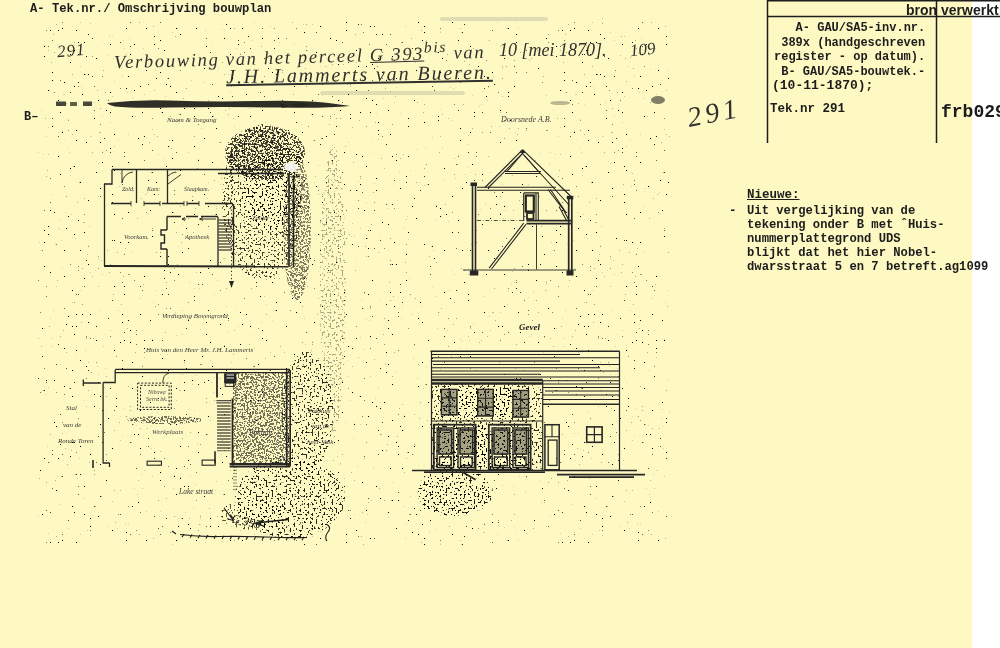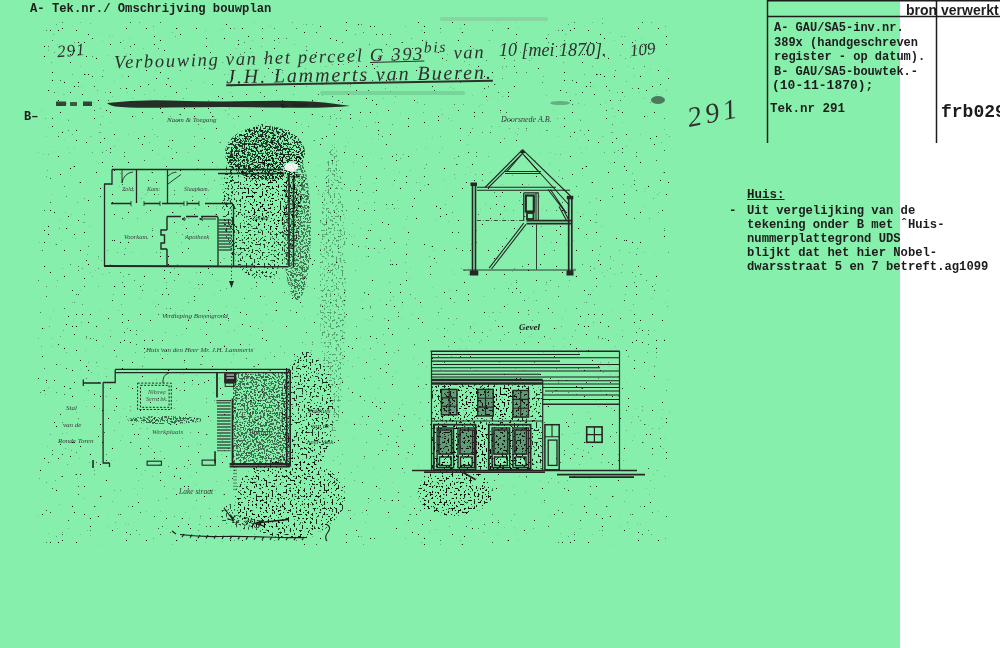--- a/index.html
+++ b/index.html
@@ -1,32 +1,32 @@
 <!DOCTYPE html>
 <html><head>
 <meta charset="utf-8">
 <style>
   html,body{margin:0;padding:0;width:1000px;height:648px;background:#fff;overflow:hidden;}
-  #page{position:relative;width:900px;height:648px;background:#86efac;}
+  #page{position:relative;width:972px;height:648px;background:#fef9c3;}
   .tw{position:absolute;font-family:"Liberation Mono",monospace;font-weight:bold;color:#1c1c1c;white-space:pre;}
   .hs{position:absolute;font-family:"Liberation Serif",serif;font-style:italic;color:#30302e;white-space:pre;}
   svg{position:absolute;left:0;top:0;}
 </style>
 </head>
 <body>
 <div id="page">
 
 <div class="tw" style="left:30px;top:2px;font-size:12.2px;">A- Tek.nr./ Omschrijving bouwplan</div>
 
 
 <div class="tw" style="left:767px;top:2px;width:170px;text-align:right;font-size:14px;font-family:'Liberation Sans',sans-serif;">bron</div>
 
 <div class="tw" style="left:941px;top:2px;font-size:14px;font-family:'Liberation Sans',sans-serif;">verwerkt</div>
 
-<div class="tw" style="left:774px;top:21px;font-size:12px;line-height:14.5px;">A- GAU/SA5-inv.nr.
+<div class="tw" style="left:774px;top:21px;font-size:12px;line-height:14.5px;text-align:right;">A- GAU/SA5-inv.nr.
 389x (handgeschreven
 register - op datum).
 B- GAU/SA5-bouwtek.-</div>
 <div class="tw" style="left:772px;top:78px;font-size:13px;">(10-11-1870);</div>
 <div class="tw" style="left:770px;top:102px;font-size:12.5px;text-align:center;">Tek.nr 291</div>
 
 <div class="tw" style="left:941px;top:102px;font-size:18px;">frb0293</div>
 
 <div class="tw" style="left:24px;top:110px;font-size:12px;">B–</div>
 
@@ -35,21 +35,21 @@
 <div class="hs" style="left:114px;top:42px;font-size:18.5px;transform:rotate(-1.6deg);letter-spacing:1.7px;">Verbouwing van het perceel <u>G 393</u><sup>bis</sup> van</div>
 
 <div class="hs" style="left:499px;top:40px;font-size:18px;">10 [mei 1870].</div>
 
 <div class="hs" style="left:630px;top:40px;font-size:17px;transform:rotate(-6deg);">109</div>
 
 <div class="hs" style="left:226px;top:63px;font-size:20px;transform:rotate(-1deg);letter-spacing:1.9px;"><u>J.H. Lammerts van Bueren.</u></div>
 
 <div class="hs" style="left:687px;top:97px;font-size:28px;transform:rotate(-11deg);letter-spacing:4px;">291</div>
 
-<div class="tw" style="left:747px;top:188px;font-size:12.5px;text-decoration:underline;">Huis:</div>
+<div class="tw" style="left:747px;top:188px;font-size:12.5px;text-decoration:underline;">Nieuwe:</div>
 <div class="tw" style="left:729px;top:204px;font-size:12.5px;">-</div>
 <div class="tw" style="left:747px;top:204px;font-size:12.2px;line-height:14px;">Uit vergelijking van de
 tekening onder B met ˆHuis-
 nummerplattegrond UDS
 blijkt dat het hier Nobel-
 dwarsstraat 5 en 7 betreft.ag1099</div>
 
 <svg width="1000" height="648" viewBox="0 0 1000 648">
 <defs>
   <filter id="nA" x="0%" y="0%" width="100%" height="100%">

